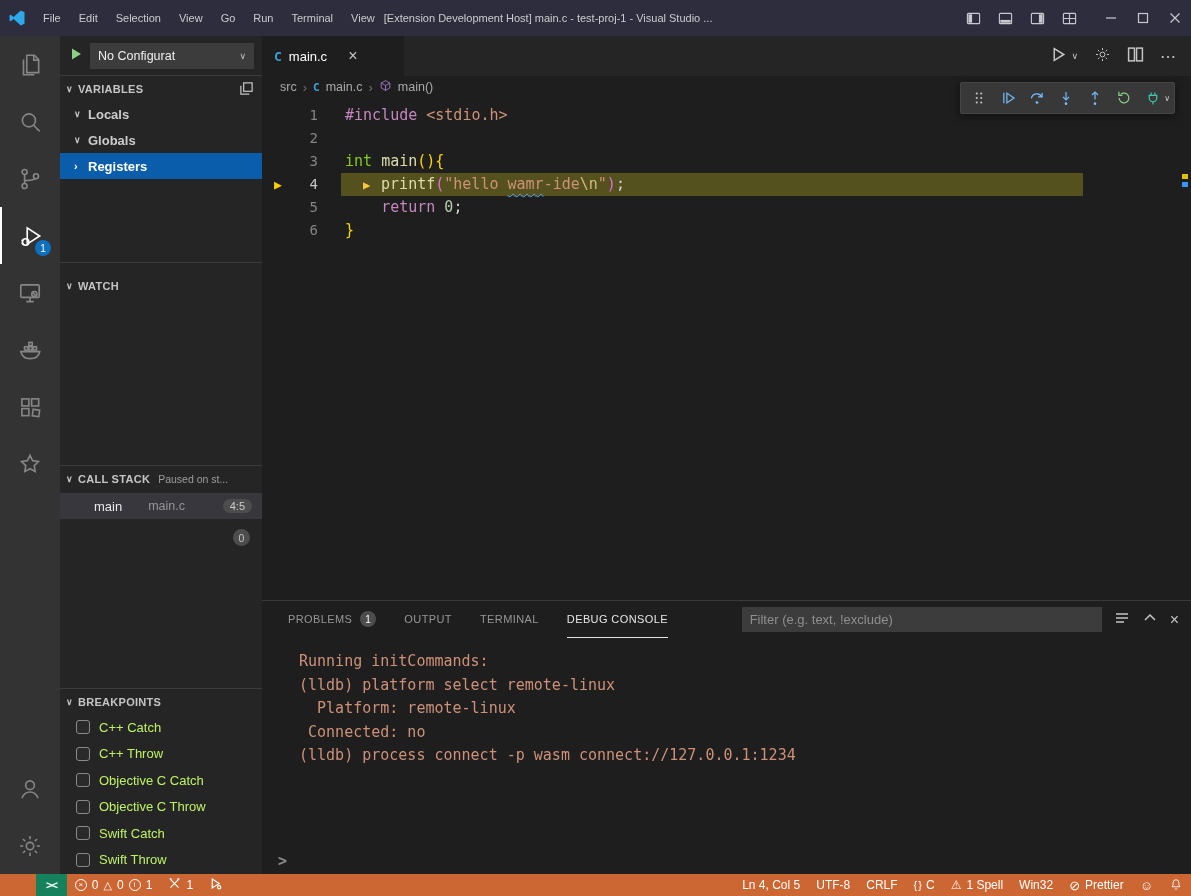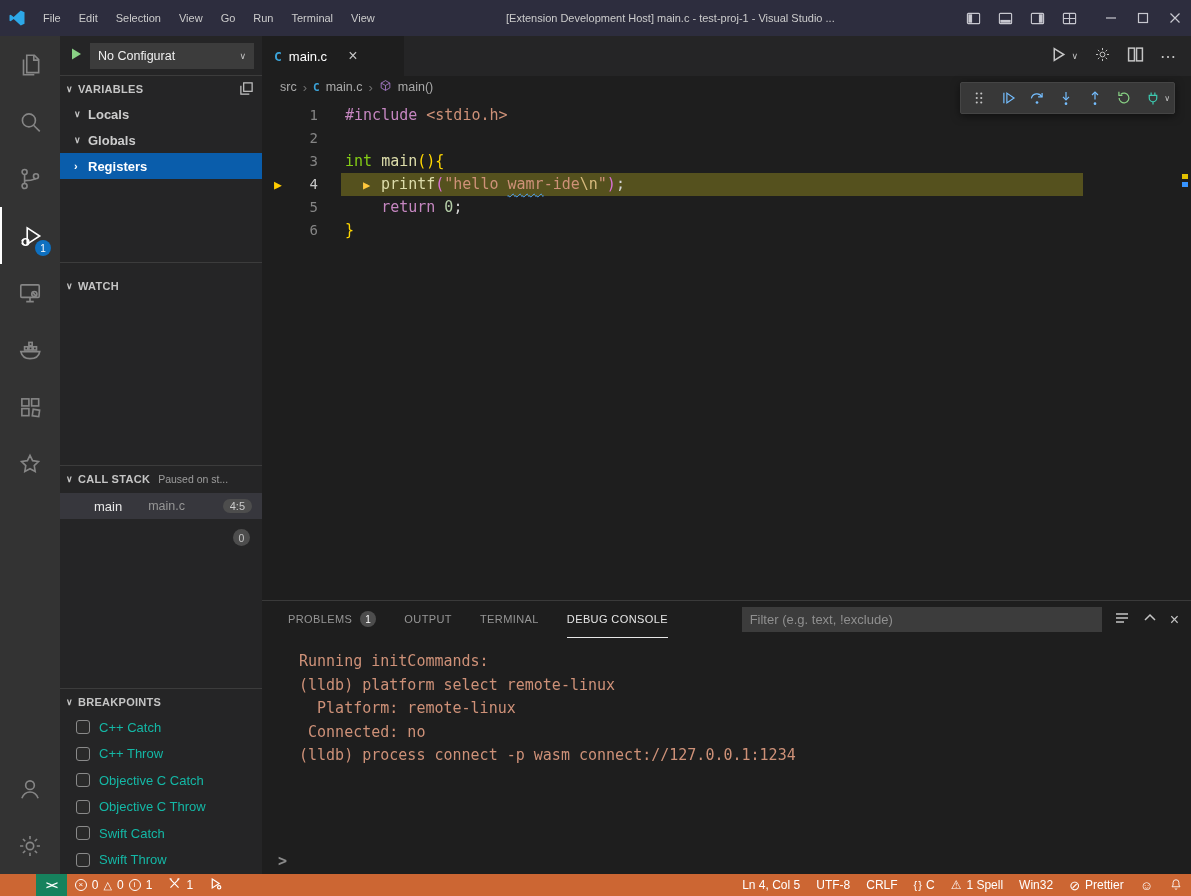--- a/index.html
+++ b/index.html
@@ -6,21 +6,21 @@
   html,body { width:1191px; height:896px; overflow:hidden; background:#1e1e1e;
     font-family:"Liberation Sans", sans-serif; }
   .window { width:1191px; height:896px; display:flex; flex-direction:column; }
 
   
   .titlebar { height:36px; background:#2d2d3e; display:flex; align-items:center;
     color:#cccccc; font-size:11px; flex:0 0 36px; }
   .vsc-logo { width:34px; display:flex; justify-content:center; }
   .menubar { display:flex; }
   .menu-item { padding:0 9px; line-height:36px; cursor:default; }
-  .window-title { flex:1; text-align:center; white-space:nowrap; overflow:hidden;
+  .window-title { flex:1; white-space:nowrap; overflow:hidden;
     text-overflow:ellipsis; color:#cccccc; }
   .window-controls { display:flex; align-items:center; height:36px; }
   .wc-btn { width:32px; height:36px; display:flex; align-items:center; justify-content:center;
     color:#c8c8d0; }
   .wc-btn svg { stroke:currentColor; fill:none; stroke-width:1.2; }
   .wc-group { margin-right:10px; display:flex; }
 
   
   .main { flex:1; display:flex; min-height:0; }
 
@@ -67,21 +67,21 @@
   .stack-row .fn { color:#e8e8e8; }
   .stack-row .file { color:#969696; margin-left:26px; font-size:12.5px; }
   .pos-badge { margin-left:auto; background:#4d4d4d; color:#cccccc; font-size:11px;
     border-radius:9px; padding:1px 7px; }
   .stack-badge-row { display:flex; justify-content:flex-end; padding-right:12px; margin-top:10px; }
   .circle-badge { width:17px; height:17px; border-radius:50%; background:#4d4d4d;
     color:#c5c5c5; font-size:10.5px; display:flex; align-items:center; justify-content:center; }
   .bp-row { height:26.5px; display:flex; align-items:center; padding-left:16px; gap:9px; }
   .checkbox { width:14px; height:14px; border:1px solid #8a8a8a; border-radius:3px;
     background:#2a2a2a; flex:0 0 14px; }
-  .bp-label { color:#14b8a6;text-align:center; }
+  .bp-label { color:#bef264;text-align:center; }
 
   
   .editor-region { flex:1; display:flex; flex-direction:column; min-width:0; position:relative; }
   .tabbar { height:40px; flex:0 0 40px; background:#252526; display:flex; align-items:center; }
   .tab { height:40px; background:#1e1e1e; display:flex; align-items:center; padding:0 12px;
     gap:7px; color:#ffffff; font-size:13px; min-width:142px; }
   .file-icon-c { color:#3ba3d8; font-weight:bold; font-family:"DejaVu Sans Mono", monospace;
     font-size:13px; }
   .tab-close { color:#c5c5c5; font-size:16px; margin-left:14px; }
   .editor-actions { margin-left:auto; display:flex; align-items:center; gap:16px;

